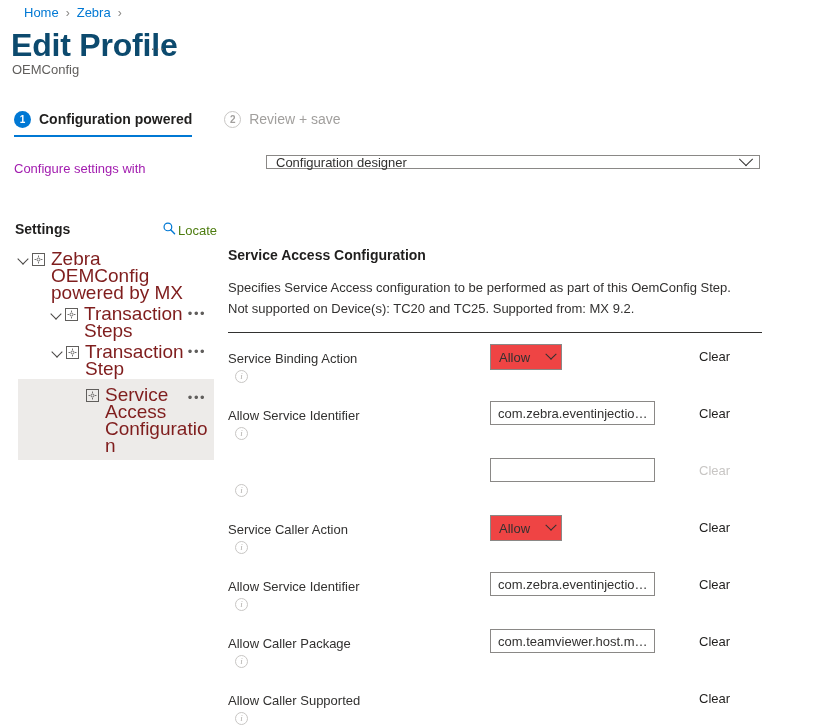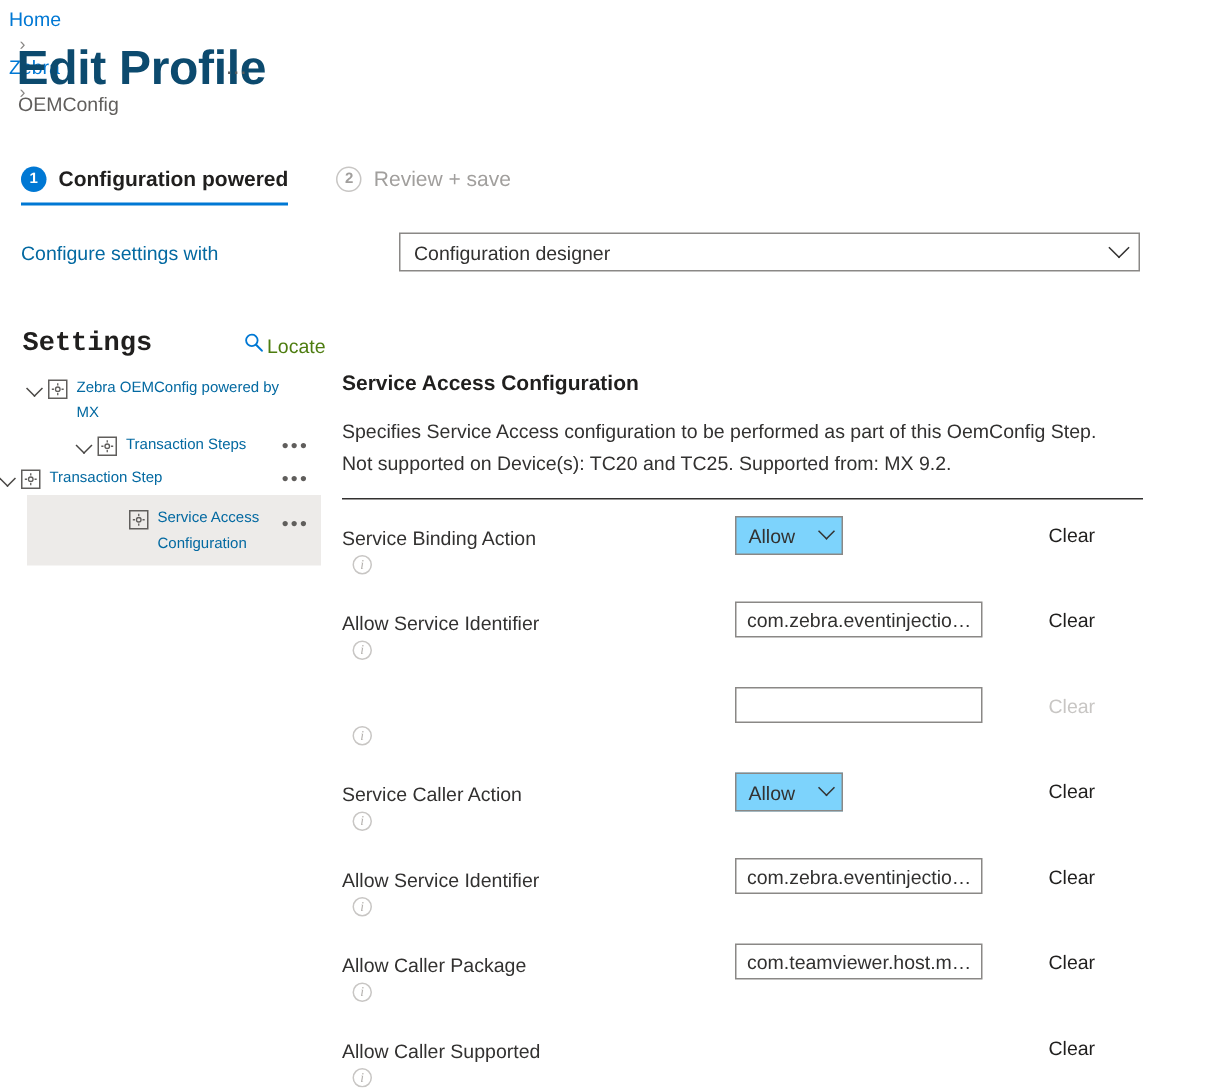--- a/index.html
+++ b/index.html
@@ -11,27 +11,26 @@
     font-family: "Liberation Sans", sans-serif;
     font-size: 13px;
     color: #323130;
     overflow: hidden;
     position: relative;
   }
 
   
   .breadcrumb {
     position: absolute;
-    left: 6px;
+    left: 24px;
     top: 5px;
     display: flex;
     align-items: flex-start;
     font-size: 13px;
     line-height: 16px;
-    flex-direction: column;
   }
   .crumb-link {
     color: #0078d4;
     text-decoration: none;
     cursor: pointer;
     white-space: nowrap;
   }
   .crumb-sep {
     color: #8a8886;
     margin: 0 7px;
@@ -117,29 +116,29 @@
     height: 2px;
     background: #0078d4;
   }
 
   
   .configure-label {
     position: absolute;
     left: 14px;
     top: 160px;
     font-size: 13px;
-    color: #0369a1;
+    color: #a21caf;
     line-height: 17px;
   }
   .config-select {
     position: absolute;
     left: 266px;
     top: 155px;
     width: 494px;
-    height: 26px;
+    height: 14px;
     border: 1px solid #8a8886;
     background: #ffffff;
     display: flex;
     align-items: center;
     padding: 0 8px 0 9px;
     font-size: 13px;
     color: #323130;
     cursor: pointer;
   }
   .config-select .sel-text { flex: 1; line-height: 17px; }
@@ -149,25 +148,24 @@
     border-bottom: 1.4px solid #323130;
     transform: rotate(45deg) translate(-2px,-2px);
     flex: 0 0 auto;
   }
 
   
   .settings-header {
     position: absolute;
     left: 15px;
     top: 220px;
-    font-size: 18px;
+    font-size: 14px;
     font-weight: 600;
     color: #201f1e;
     line-height: 18px;
-    font-family: Liberation Mono, monospace;
   }
   .locate-btn {
     position: absolute;
     left: 162px;
     top: 221px;
     display: flex;
     align-items: center;
     color: #4d7c0f;
     font-size: 13px;
     cursor: pointer;
@@ -205,22 +203,22 @@
     border: 1px solid #605e5c;
     flex: 0 0 auto;
     margin-top: 3px;
     position: relative;
     display: flex;
     align-items: center;
     justify-content: center;
   }
   .gear-box svg { display: block; }
   .tree-label {
-    font-size: 10px;
-    color: #0369a1;
+    font-size: 19px;
+    color: #7f1d1d;
     line-height: 17px;
     margin-left: 6px;
     flex: 1;
     word-wrap: break-word;
   }
   .tree-ellipsis {
     position: absolute;
     right: 8px;
     top: 4px;
     font-size: 13px;
@@ -283,21 +281,21 @@
     line-height: 11px;
     cursor: pointer;
   }
   .row-dropdown {
     position: absolute;
     left: 262px;
     top: 11px;
     width: 72px;
     height: 26px;
     border: 1px solid #8a8886;
-    background: #7dd3fc;
+    background: #ef4444;
     display: flex;
     align-items: center;
     padding: 0 6px 0 8px;
     font-size: 13px;
     color: #323130;
     cursor: pointer;
   }
   .row-dropdown .sel-text { flex: 1; line-height: 17px; }
   .row-dropdown .chev {
     width: 8px; height: 8px;
@@ -402,21 +400,21 @@
             <line x1="5" y1="7.8" x2="5" y2="9.4"></line>
             <line x1="0.6" y1="5" x2="2.2" y2="5"></line>
             <line x1="7.8" y1="5" x2="9.4" y2="5"></line>
           </g>
         </svg>
     </span>
     <span class="tree-label">Transaction Steps</span>
     <span class="tree-ellipsis">•••</span>
   </div>
 
-  <div class="tree-row" style="width:214px;justify-content:flex-end;">
+  <div class="tree-row" style="padding-left:52px; width:214px;justify-content:flex-end;">
     <span class="tw-chev"></span>
     <span class="gear-box" style="margin-left:3px;">
       <svg width="9" height="9" viewBox="0 0 10 10">
           <circle cx="5" cy="5" r="1.7" fill="none" stroke="#605e5c" stroke-width="1"></circle>
           <g stroke="#605e5c" stroke-width="1">
             <line x1="5" y1="0.6" x2="5" y2="2.2"></line>
             <line x1="5" y1="7.8" x2="5" y2="9.4"></line>
             <line x1="0.6" y1="5" x2="2.2" y2="5"></line>
             <line x1="7.8" y1="5" x2="9.4" y2="5"></line>
           </g>

